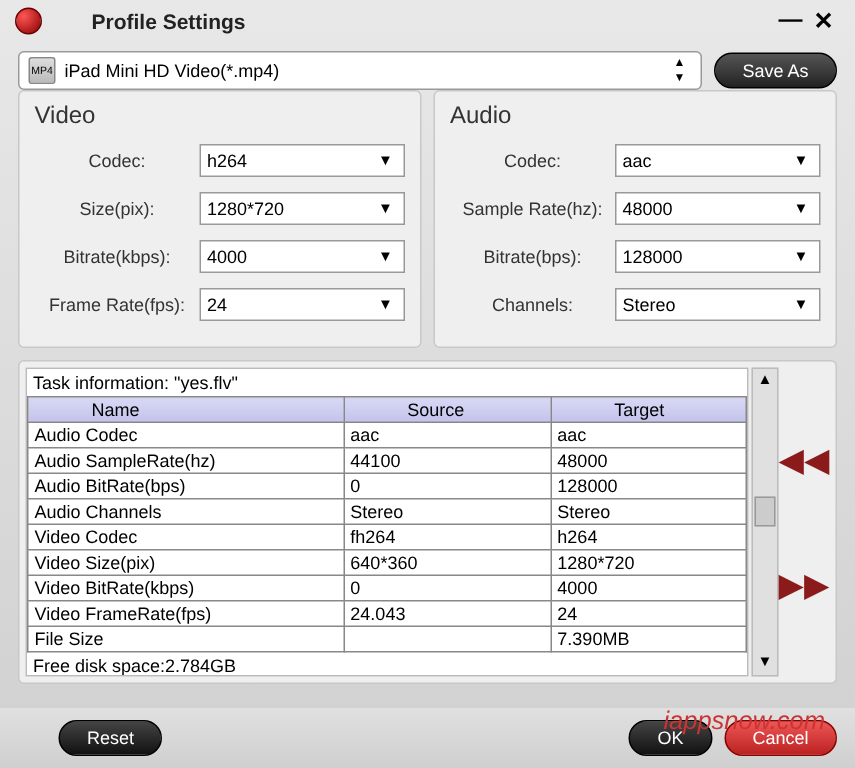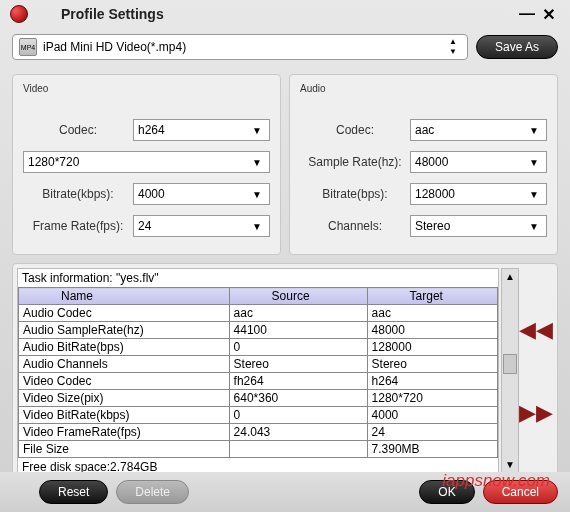--- a/index.html
+++ b/index.html
@@ -2,33 +2,33 @@
 <html><head>
   <meta charset="utf-8">
   <style>
     * { box-sizing: border-box; margin: 0; padding: 0; font-family: Tahoma, Arial, sans-serif; }
     body { width: 570px; height: 512px; background: linear-gradient(#e8e8e8, #d0d0d0); overflow: hidden; }
     .titlebar { display: flex; align-items: center; padding: 4px 10px; height: 28px; }
     .titlebar .icon { width: 18px; height: 18px; border-radius: 50%; background: radial-gradient(circle at 30% 30%, #f55, #800); border: 1px solid #600; margin-right: 8px; }
     .titlebar .title { font-size: 14px; font-weight: bold; color: #222; flex: 1; padding-left: 25px; }
     .titlebar .win-btn { width: 22px; text-align: center; font-size: 16px; font-weight: bold; cursor: pointer; }
     .content { padding: 6px 12px 0 12px; }
-    .profile-row { display: flex; gap: 8px; align-items: center; margin-bottom: 14px; }
+    .profile-row { display: flex; gap: 8px; align-items: center; margin-bottom: 0; }
     .profile-select { display: flex; align-items: center; flex: 1; background: #fff; border: 1px solid #999; border-radius: 4px; height: 26px; padding: 0 6px; position: relative; }
     .profile-select .fmt-icon { width: 18px; height: 18px; background: linear-gradient(#ddd,#bbb); border: 1px solid #888; border-radius: 2px; margin-right: 6px; font-size: 7px; display: flex; align-items: center; justify-content: center; }
     .profile-select .text { flex: 1; font-size: 12px; }
     .profile-select .spin { width: 16px; display: flex; flex-direction: column; }
     .profile-select .spin div { height: 10px; font-size: 8px; line-height: 10px; text-align: center; }
     .pill-btn { background: linear-gradient(#555,#222); color: #fff; border: 1px solid #000; border-radius: 12px; height: 24px; padding: 0 18px; font-size: 12px; cursor: pointer; }
     .pill-btn.dark { background: linear-gradient(#444,#111); margin-left: 27px; }
     .pill-btn.disabled { background: linear-gradient(#bbb,#999); color: #eee; border-color: #888; }
     .pill-btn.red { background: linear-gradient(#e55,#b22); border-color: #800; }
     .panels { display: flex; gap: 8px; }
     .panel { flex: 1; background: #efefef; border: 1px solid #c8c8c8; border-radius: 4px; padding: 8px 10px; }
-    .panel-title { font-size: 10px; color: #333; margin-bottom: 24px; }
+    .panel-title { font-size: 16px; color: #333; margin-bottom: 8px; }
     .field-row { display: flex; align-items: center; margin-bottom: 8px; height: 24px; }
     .field-row label { width: 110px; font-size: 12px; color: #333; text-align: center; }
     .combo { flex: 1; display: flex; align-items: center; background: #fff; border: 1px solid #999; height: 22px; padding: 0 4px; position: relative; }
     .combo .val { flex: 1; font-size: 12px; }
     .combo .arrow { width: 16px; text-align: center; font-size: 10px; }
     .info-area { margin-top: 8px; background: #efefef; border: 1px solid #c8c8c8; border-radius: 4px; padding: 4px; height: 216px; position: relative; }
     .info-inner { position: absolute; inset: 4px; display: flex; }
     .info-scroll { flex: 1; overflow: hidden; background: #fff; border: 1px solid #bbb; }
     .task-title { font-size: 12px; padding: 2px 4px; }
     table { border-collapse: collapse; width: 100%; }
@@ -72,20 +72,21 @@
     <div class="panel">
       <div class="panel-title">Video</div>
       <div class="field-row">
           <label>Codec:</label>
           <div class="combo">
             <span class="val">h264</span>
             <span class="arrow">▼</span>
           </div>
         </div>
       <div class="field-row">
+          <label>Size(pix):</label>
           <div class="combo">
             <span class="val">1280*720</span>
             <span class="arrow">▼</span>
           </div>
         </div>
       <div class="field-row">
           <label>Bitrate(kbps):</label>
           <div class="combo">
             <span class="val">4000</span>
             <span class="arrow">▼</span>
@@ -204,18 +205,17 @@
       <div class="nav-btns">
         <div class="nav-btn">◀◀</div>
         <div class="nav-btn">▶▶</div>
       </div>
     </div>
   </div>
 </div>
 
 <div class="footer">
   <button class="pill-btn dark">Reset</button>
-  <button class="pill-btn disabled">Delete</button>
   <div class="spacer"></div>
   <button class="pill-btn dark">OK</button>
   <button class="pill-btn red">Cancel</button>
 </div>
 <div class="watermark">iappsnow.com</div>
 
 </body></html>

